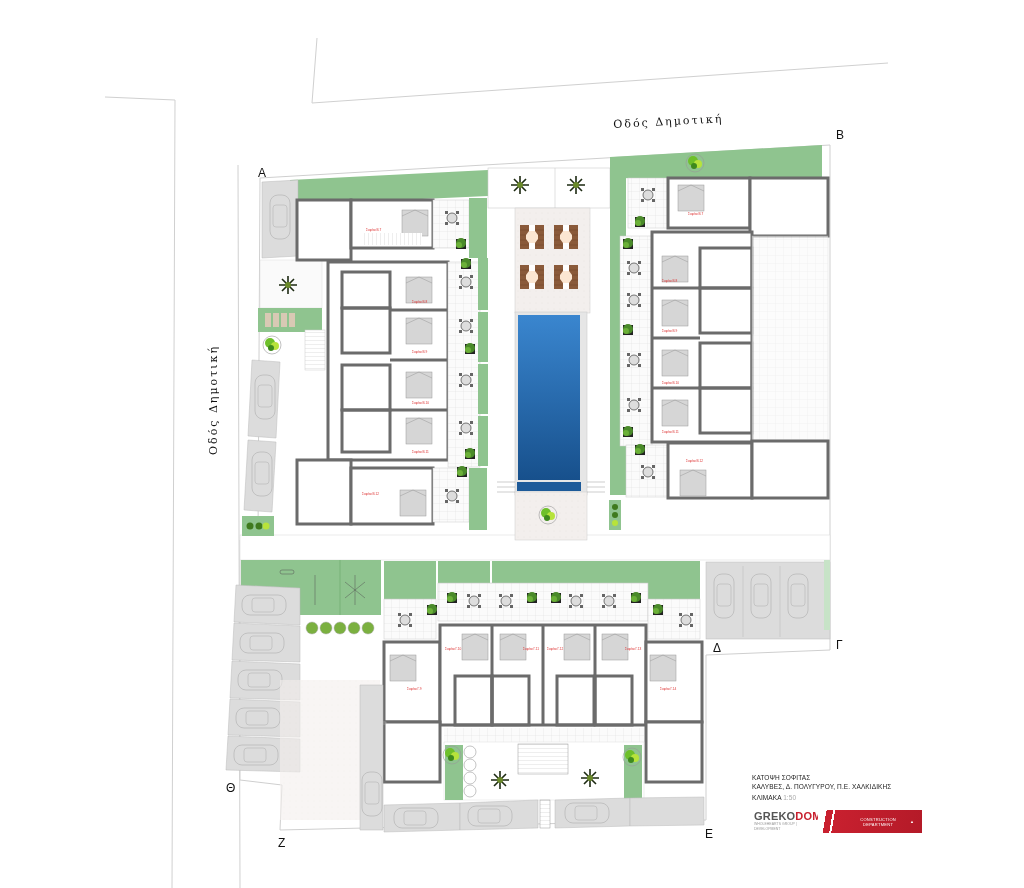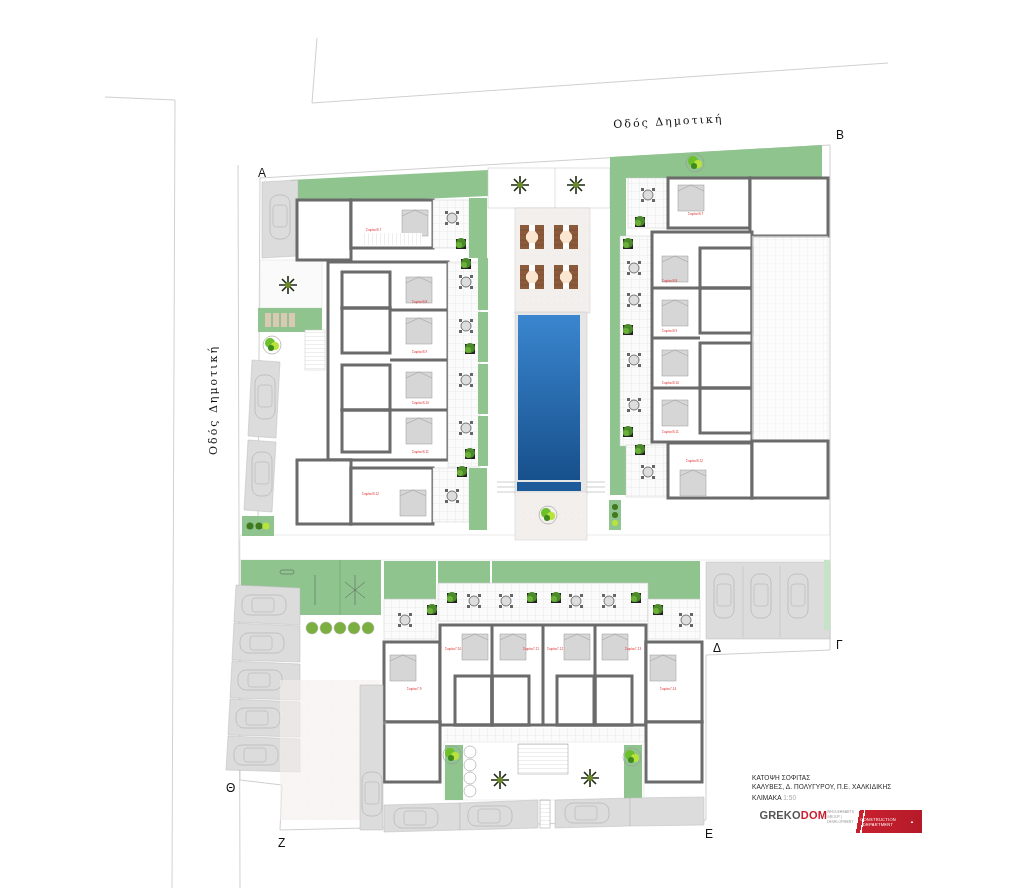--- a/index.html
+++ b/index.html
@@ -6,21 +6,21 @@
   body{width:1024px;height:888px;position:relative;overflow:hidden;font-family:"Liberation Sans",sans-serif;}
   #plan{position:absolute;left:0;top:0;width:1024px;height:888px;}
   .abs{position:absolute;}
   .street{font-family:"DejaVu Serif",serif;font-size:11px;letter-spacing:2px;color:#111;}
   .corner{font-family:"Liberation Sans",sans-serif;font-size:12px;color:#111;}
   .title-block{position:absolute;left:752px;top:773px;font-size:6.5px;line-height:9px;color:#222;letter-spacing:.1px;}
   .title-block div{white-space:nowrap;}
   .title-block .scale{margin-top:2px;}
   .title-block .scale span.num{color:#aaa;}
   .logo{position:absolute;left:752px;top:810px;width:170px;height:23px;display:flex;align-items:stretch;}
-  .logo .brand{background:#fff;display:flex;flex-direction:row;justify-content:flex-end;padding-left:2px;width:64px;margin-left:36px;}
+  .logo .brand{background:#fff;display:flex;flex-direction:column;justify-content:center;padding-left:2px;width:64px;}
   .logo .brand .name{font-weight:bold;font-size:11px;letter-spacing:.2px;color:#555;line-height:11px;}
   .logo .brand .name .dom{color:#c8202f;}
   .logo .brand .sub{font-size:3.5px;color:#999;line-height:5px;}
   .logo .band{flex:1;background:linear-gradient(100deg,#fff 0,#fff 8%,#c8202f 8%,#c8202f 14%,#fff 14%,#fff 16%,#c8202f 16%,#b41a28 100%);display:flex;align-items:center;justify-content:flex-end;gap:14px;padding-right:8px;}
   .logo .band .dept{color:#fff;font-size:4px;line-height:5px;text-align:center;letter-spacing:.3px;}
   .logo .band .mark{color:#fff;font-size:4px;}
   .room-label{font-size:3.2px;color:#d33;line-height:4px;}
 </style>
 </head>
 <body>

